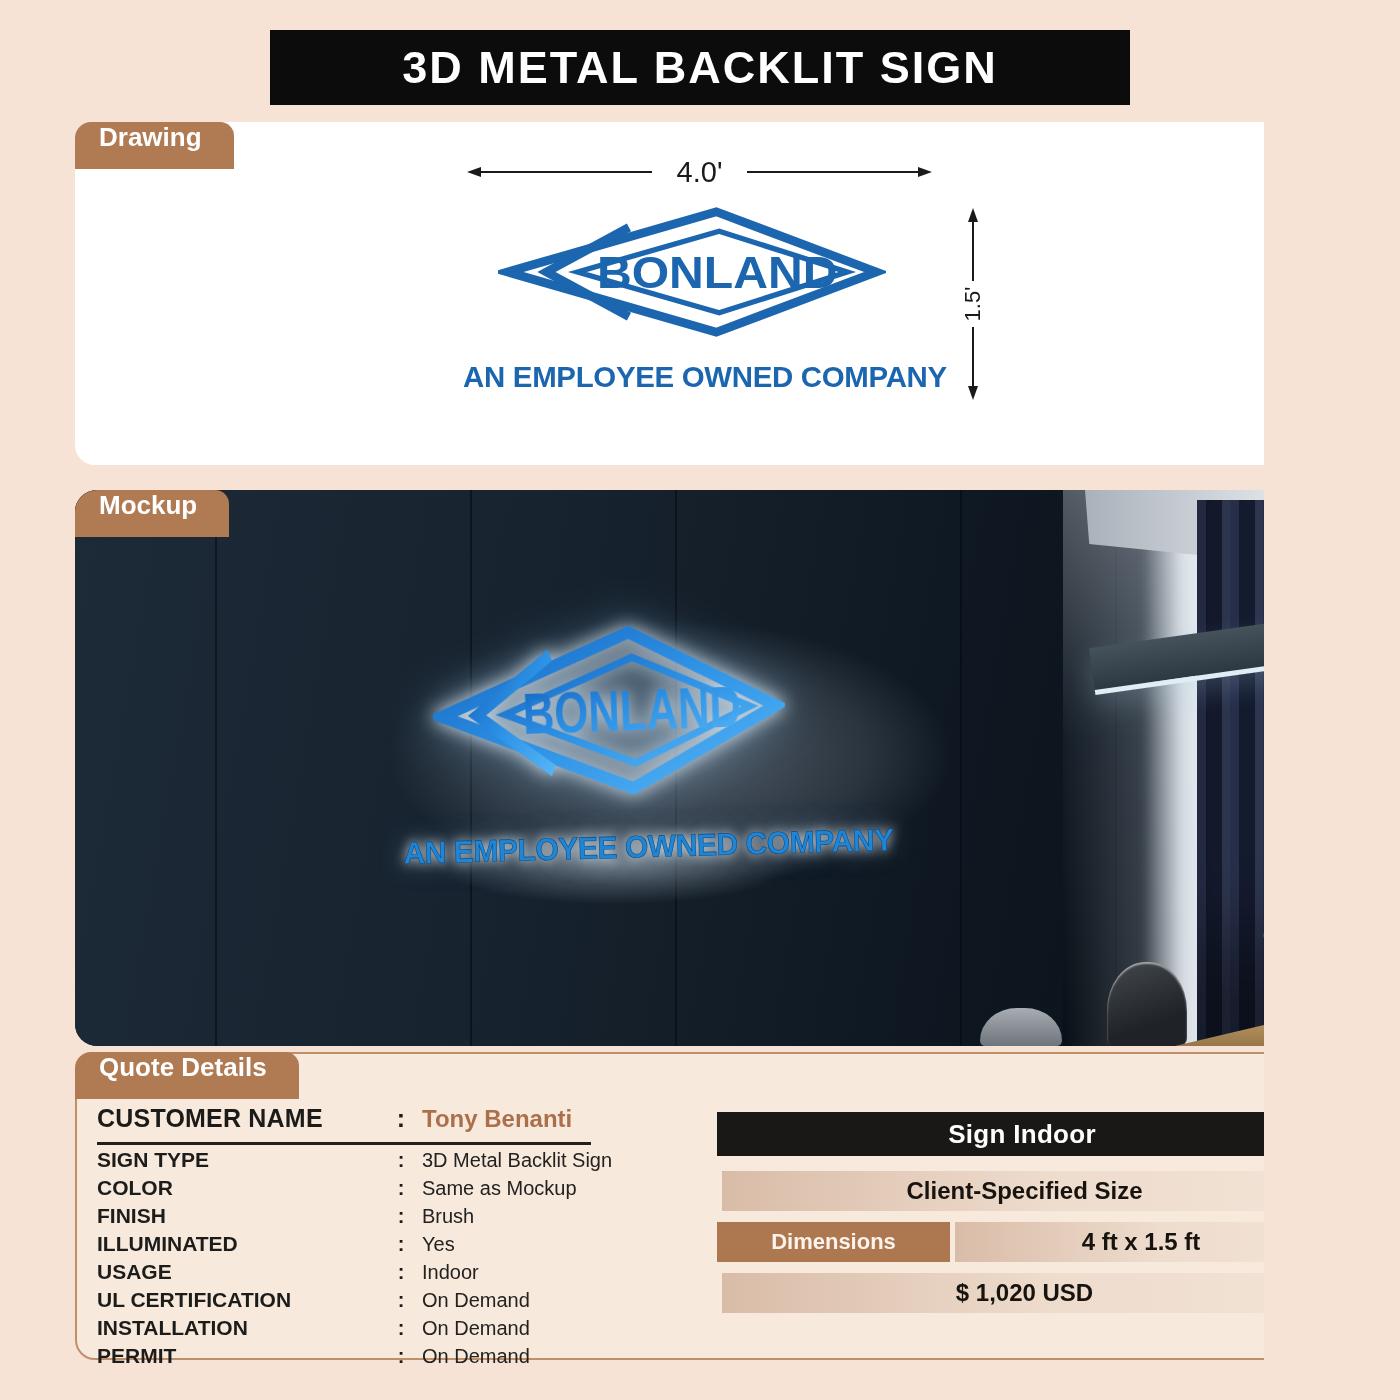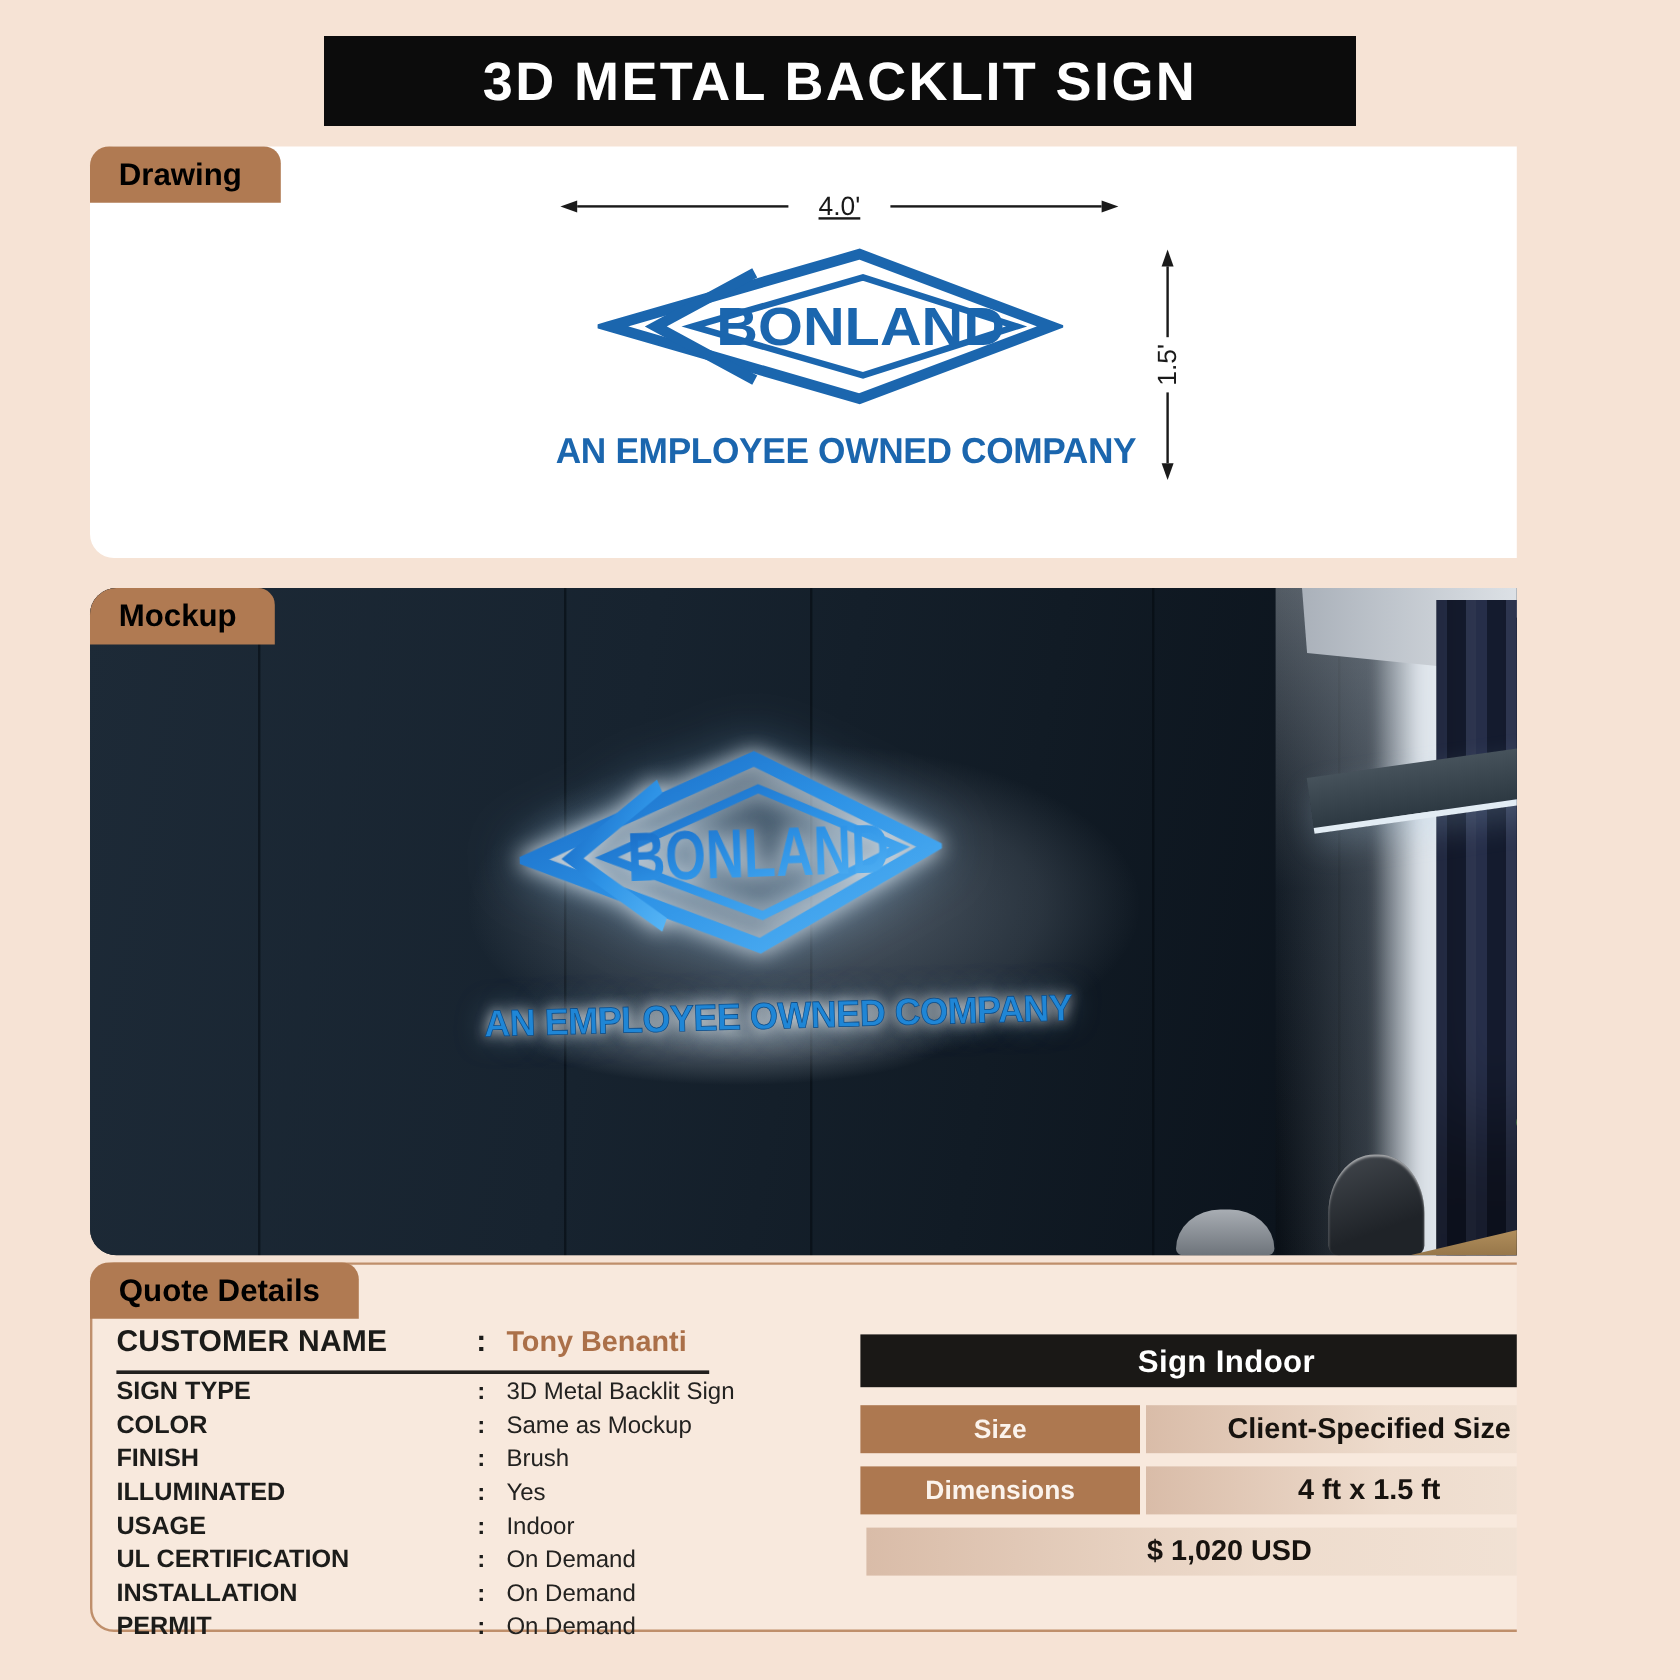--- a/index.html
+++ b/index.html
@@ -6,34 +6,34 @@
   body{background:#f6e3d5;font-family:"Liberation Sans","DejaVu Sans",sans-serif;}
   .canvas{position:relative;width:1264px;height:1400px;background:#f6e3d5;overflow:hidden;}
 
   
   .title-bar{position:absolute;left:270px;top:30px;width:860px;height:75px;background:#0c0c0c;
     display:flex;align-items:center;justify-content:center;color:#ffffff;font-size:45px;
     font-weight:800;letter-spacing:2px;}
 
   
   .tab{position:absolute;top:0;left:0;height:47px;padding:0 32px 0 24px;background:#b07a52;
-    color:#000000;font-size:26px;font-weight:700;display:flex;align-items:center;
+    color:#ffffff;font-size:26px;font-weight:700;display:flex;
     border-radius:16px 14px 0 0;z-index:30;}
 
   
   .drawing-panel{position:absolute;left:75px;top:122px;width:1260px;height:343px;background:#ffffff;
     border-radius:20px;}
   .hdim{position:absolute;left:392px;top:38px;width:465px;height:24px;display:flex;align-items:center;color:#1a1a1a;}
   .dim-line-h{height:2px;background:#1a1a1a;flex:1;}
   .dim-line-v{width:2px;background:#1a1a1a;flex:1;}
   .ah-left{width:0;height:0;border-top:5px solid transparent;border-bottom:5px solid transparent;border-right:14px solid #1a1a1a;}
   .ah-right{width:0;height:0;border-top:5px solid transparent;border-bottom:5px solid transparent;border-left:14px solid #1a1a1a;}
   .ah-up{width:0;height:0;border-left:5px solid transparent;border-right:5px solid transparent;border-bottom:14px solid #1a1a1a;}
   .ah-down{width:0;height:0;border-left:5px solid transparent;border-right:5px solid transparent;border-top:14px solid #1a1a1a;}
-  .hdim .lbl{font-size:22px;margin:0 25px;text-decoration:underline;}
+  .hdim .lbl{font-size:29px;margin:0 25px;}
   .vdim{position:absolute;left:886px;top:86px;width:24px;height:192px;display:flex;flex-direction:column;align-items:center;color:#1a1a1a;}
   .vdim .lbl{font-size:22px;transform:rotate(-90deg);margin:10px 0;white-space:nowrap;}
   .drawing-logo{position:absolute;left:423px;top:82px;width:388px;height:136px;}
   .drawing-tagline{position:absolute;left:365px;top:238px;width:530px;text-align:center;
     color:#1b66ae;font-size:30px;font-weight:700;letter-spacing:-0.3px;transform:scaleX(.98);white-space:nowrap;}
 
   
   .mockup-panel{position:absolute;left:75px;top:490px;width:1260px;height:556px;border-radius:22px;
     overflow:hidden;background:#101a24;}
   .wall{position:absolute;inset:0;
@@ -258,21 +258,20 @@
         <span class="q-value">On Demand</span>
       </div>
     </div>
 
     <div class="sign-table">
       <div class="st-header">
         <span>Sign Indoor</span>
       </div>
       <div class="st-rows">
         <div class="st-row">
-          <div class="st-label">Size</div>
           <div class="st-gap"></div>
           <div class="st-value">Client-Specified Size</div>
         </div>
         <div class="st-row">
           <div class="st-label">Dimensions</div>
           <div class="st-gap"></div>
           <div class="st-value">4 ft x 1.5 ft</div>
         </div>
         <div class="st-row">
           <div class="st-gap"></div>

